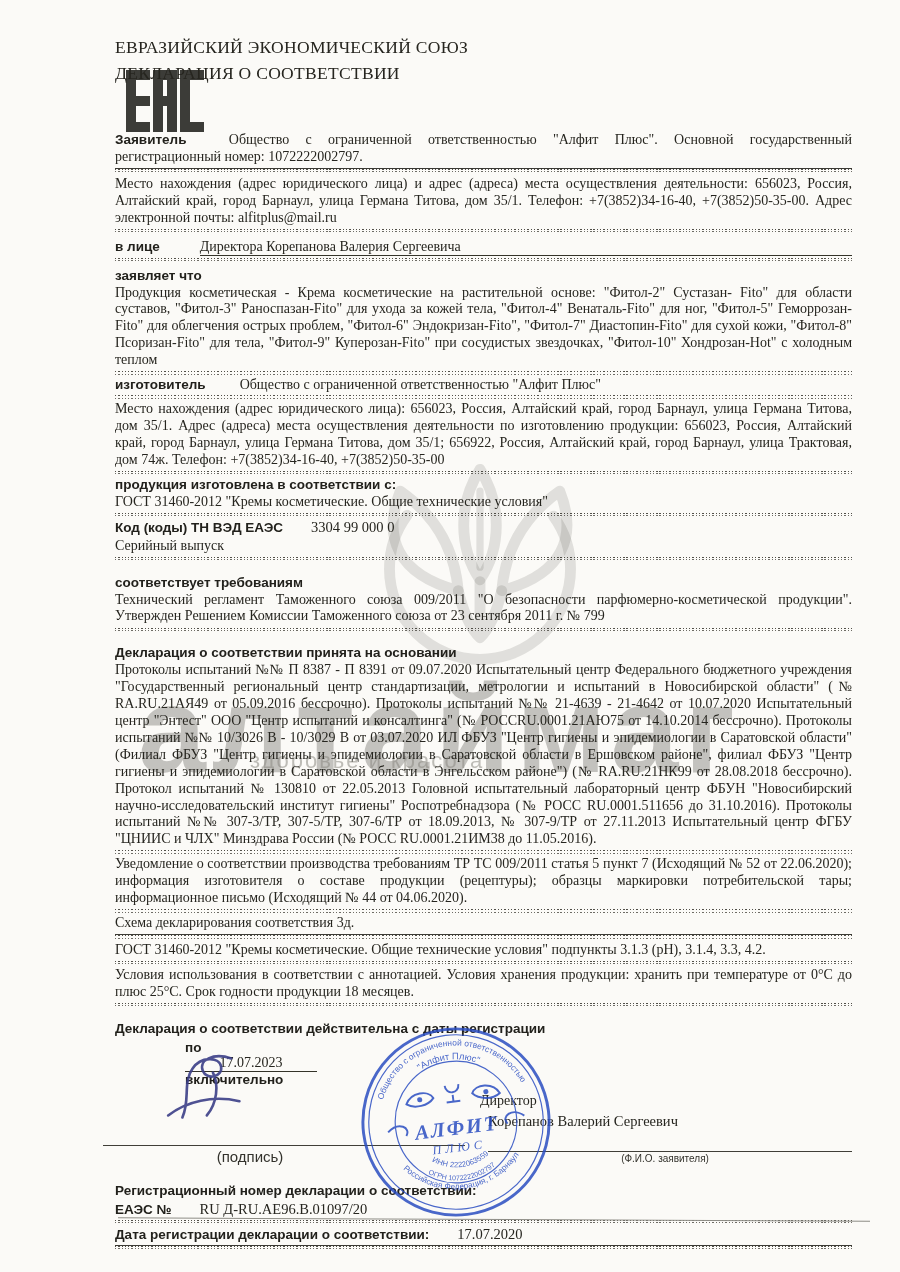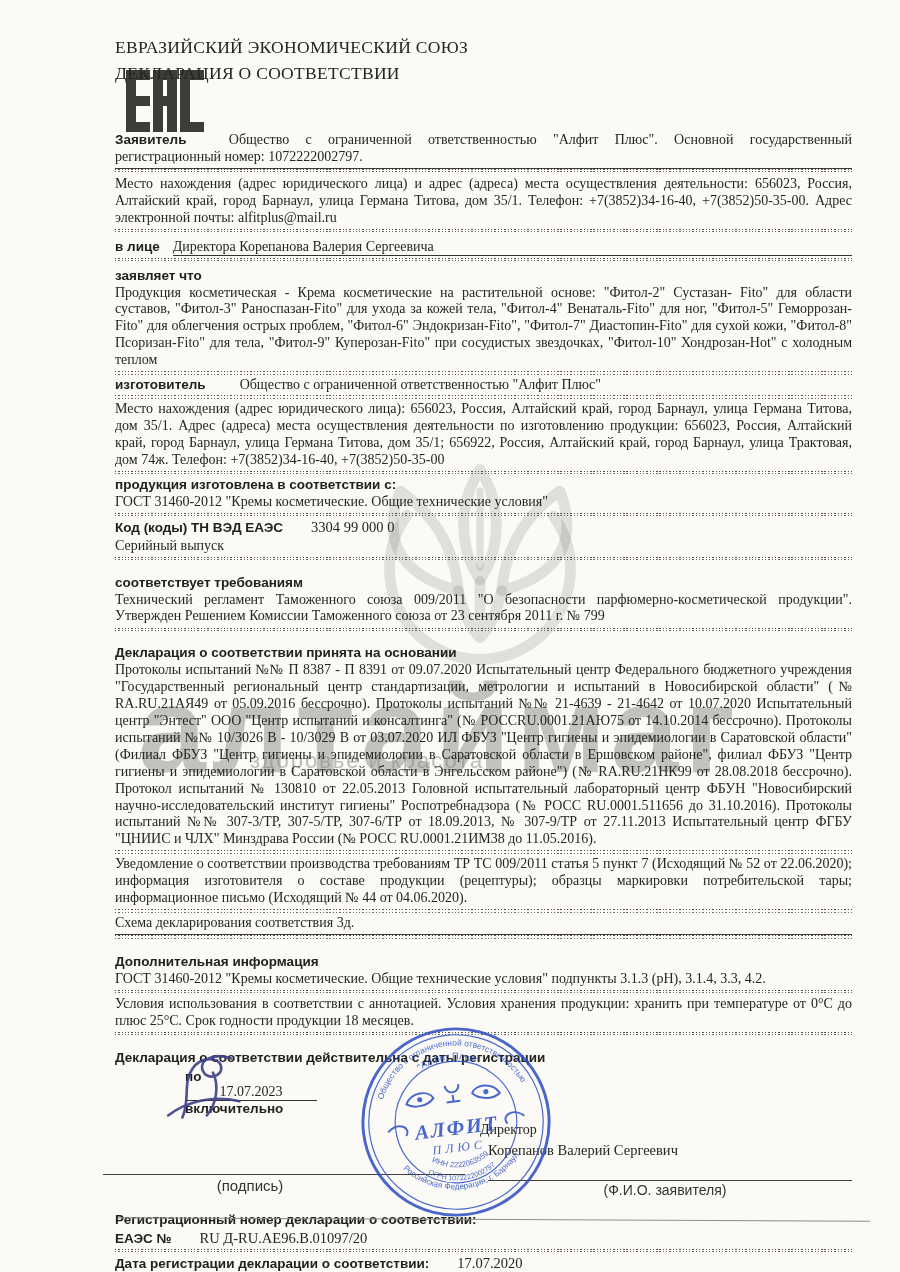--- a/index.html
+++ b/index.html
@@ -28,21 +28,21 @@
   
   .eac{position:absolute;left:126px;top:70px;z-index:1;}
   
   .sigzone{position:relative;height:96px;}
   .sig-line-left{position:absolute;left:-12px;top:58px;width:362px;border-top:1.3px solid #403f38;}
   .sig-caption{position:absolute;left:40px;top:61px;width:190px;text-align:center;
                font-family:"Liberation Sans",sans-serif;font-size:15px;color:#33322c;}
   .fio-block{position:absolute;left:363px;top:6px;width:374px;}
   .fio-pos{font-size:14px;margin-left:2px;}
   .fio-name{font-size:14.5px;margin-left:10px;margin-top:4px;padding-bottom:21px;border-bottom:1.3px solid #403f38;}
-  .fio-caption{text-align:center;font-family:"Liberation Sans",sans-serif;font-size:14px;color:#33322c;margin-top:1px;}
+  .fio-caption{text-align:center;font-family:"Liberation Sans",sans-serif;font-size:10px;color:#33322c;margin-top:1px;}
   .stamp{position:absolute;left:358px;top:1024px;width:196px;height:196px;z-index:2;opacity:.85;}
   .signature-svg{position:absolute;left:160px;top:1050px;width:112px;height:82px;z-index:2;opacity:.9;}
   .leafwm{position:absolute;left:308px;top:452px;width:344px;height:252px;z-index:0;}
   .bottom-edge{position:absolute;left:118px;top:1219px;width:752px;height:1px;background:#8d8c85;
                transform:rotate(.25deg);z-index:1;}
   .datebox{display:inline-block;width:132px;text-align:center;border-bottom:1.3px solid #343329;
            font-size:14px;margin-left:10px;}
   .incl{margin-left:70px;}
   .num-gap{margin-left:28px;font-size:14.5px;}
   .lblgap{margin-right:26px;}
@@ -83,21 +83,21 @@
     <p class="t" style="margin:46px 0 0;">
       <span class="h lblgap">Заявитель</span>
       <span>Общество с ограниченной ответственностью "Алфит Плюс". Основной государственный регистрационный номер: 1072222002797.</span>
     </p>
     <div class="sep strong"></div>
 
     <p class="t" style="margin:0;">Место нахождения (адрес юридического лица) и адрес (адреса) места осуществления деятельности: 656023, Россия, Алтайский край, город Барнаул, улица Германа Титова, дом 35/1. Телефон: +7(3852)34-16-40, +7(3852)50-35-00. Адрес электронной почты: alfitplus@mail.ru</p>
     <div class="sep"></div>
 
     <div class="row gap6">
-      <span class="h" style="margin-right:13px;text-align:right;">в лице</span>
+      <span class="h" style="margin-right:40px;text-align:right;">в лице</span>
       <span class="wline" style="flex:1;font-size:14px;">Директора Корепанова Валерия Сергеевича</span>
     </div>
     <div class="sep"></div>
 
     <div class="h gap6">заявляет что</div>
     <p class="t" style="margin:2px 0 0;">Продукция косметическая - Крема косметические на растительной основе: "Фитол-2" Сустазан- Fito" для области суставов, "Фитол-3" Раноспазан-Fito" для ухода за кожей тела, "Фитол-4" Венаталь-Fito" для ног, "Фитол-5" Геморрозан-Fito" для облегчения острых проблем, "Фитол-6" Эндокризан-Fito", "Фитол-7" Диастопин-Fito" для сухой кожи, "Фитол-8" Псоризан-Fito" для тела, "Фитол-9" Куперозан-Fito" при сосудистых звездочках, "Фитол-10" Хондрозан-Hot" с холодным теплом</p>
     <div class="sep"></div>
 
     <div class="row">
       <span class="h" style="margin-right:34px;">изготовитель</span>
@@ -123,21 +123,20 @@
     <div class="sep"></div>
 
     <div class="h mt">Декларация о соответствии принята на основании</div>
     <p class="t" style="margin:2px 0 0;">Протоколы испытаний №№ П 8387 - П 8391 от 09.07.2020 Испытательный центр Федерального бюджетного учреждения "Государственный региональный центр стандартизации, метрологии и испытаний в Новосибирской области" (№ RA.RU.21АЯ49 от 05.09.2016 бессрочно). Протоколы испытаний №№ 21-4639 - 21-4642 от 10.07.2020 Испытательный центр "Энтест" ООО "Центр испытаний и консалтинга" (№ POCCRU.0001.21АЮ75 от 14.10.2014 бессрочно). Протоколы испытаний №№ 10/3026 В - 10/3029 В от 03.07.2020 ИЛ ФБУЗ "Центр гигиены и эпидемиологии в Саратовской области" (Филиал ФБУЗ "Центр гигиены и эпидемиологии в Саратовской области в Ершовском районе", филиал ФБУЗ "Центр гигиены и эпидемиологии в Саратовской области в Энгельсском районе") (№ RA.RU.21НК99 от 28.08.2018 бессрочно). Протокол испытаний № 130810 от 22.05.2013 Головной испытательный лабораторный центр ФБУН "Новосибирский научно-исследовательский институт гигиены" Роспотребнадзора (№ РОСС RU.0001.511656 до 31.10.2016). Протоколы испытаний №№ 307-3/ТР, 307-5/ТР, 307-6/ТР от 18.09.2013, № 307-9/ТР от 27.11.2013 Испытательный центр ФГБУ "ЦНИИС и ЧЛХ" Минздрава России (№ РОСС RU.0001.21ИМ38 до 11.05.2016).</p>
     <div class="sep"></div>
     <p class="t" style="margin:0;">Уведомление о соответствии производства требованиям ТР ТС 009/2011 статья 5 пункт 7 (Исходящий № 52 от 22.06.2020); информация изготовителя о составе продукции (рецептуры); образцы маркировки потребительской тары; информационное письмо (Исходящий № 44 от 04.06.2020).</p>
     <div class="sep"></div>
     <p class="t" style="margin:0;">Схема декларирования соответствия 3д.</p>
     <div class="sep strong"></div>
 
-    <div class="h mt">Дополнительная информация</div>
     <p class="t" style="margin:2px 0 0;">ГОСТ 31460-2012 "Кремы косметические. Общие технические условия" подпункты 3.1.3 (pH), 3.1.4, 3.3, 4.2.</p>
     <div class="sep"></div>
     <p class="t" style="margin:0;">Условия использования в соответствии с аннотацией. Условия хранения продукции: хранить при температуре от 0°С до плюс 25°С. Срок годности продукции 18 месяцев.</p>
     <div class="sep"></div>
 
     <div class="h mt">Декларация о соответствии действительна с даты регистрации</div>
     <div class="row" style="margin-top:4px;flex-direction:column;">
       <span class="h">по</span>
       <span class="datebox">17.07.2023</span>
       <span class="h incl">включительно</span>

